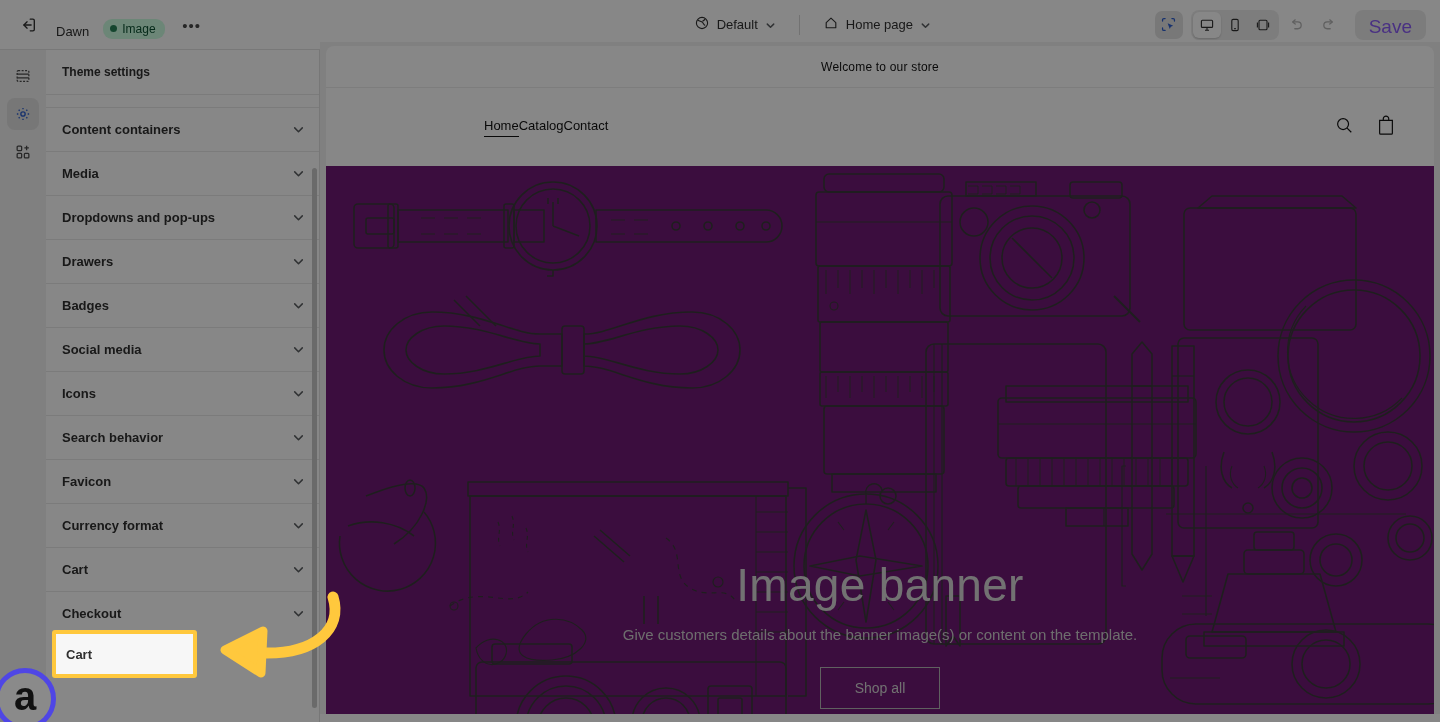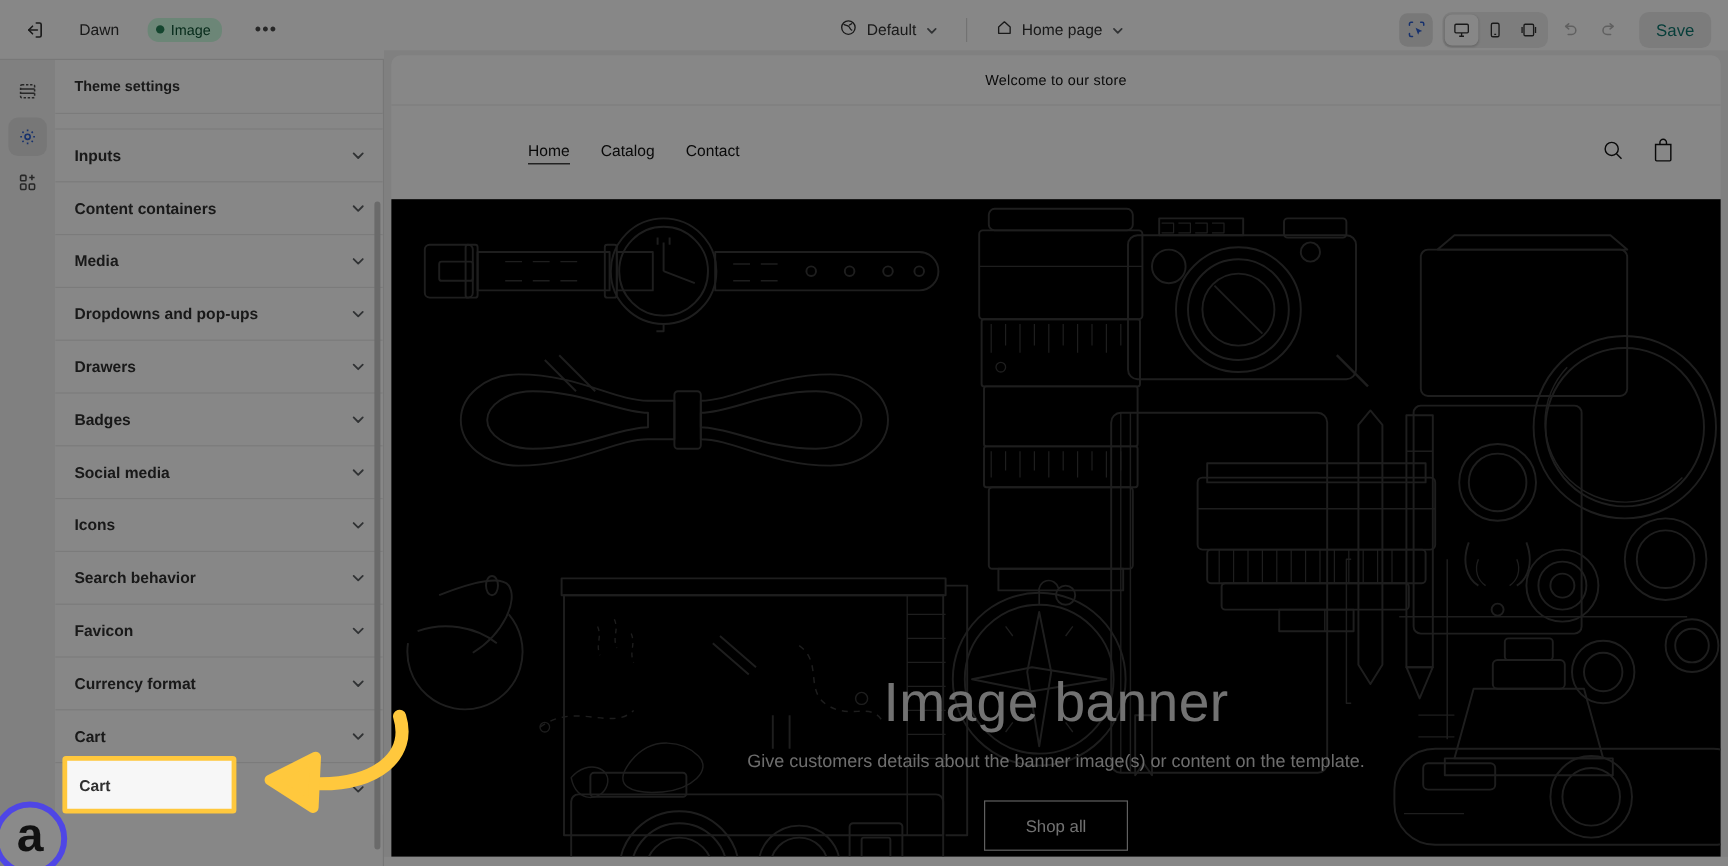--- a/index.html
+++ b/index.html
@@ -19,21 +19,21 @@
   }
 
   
   .topbar {
     position: absolute; top: 0; left: 0;
     width: 1440px; height: 50px;
     background: #ffffff;
     display: flex; align-items: center;
     border-bottom: 1px solid #e3e3e3;
   }
-  .tb-left { display: flex; align-items: center; gap: 24px; padding-left: 14px; width: 470px; }
+  .tb-left { display: flex; align-items: flex-end; gap: 14px; padding-left: 14px; width: 470px; }
   .exit-btn {
     width: 28px; height: 28px; border-radius: 7px;
     display: flex; align-items: center; justify-content: center;
     color: #303030;
   }
   .theme-name { font-size: 13px; color: #303030; font-weight: 400; }
   .live-badge {
     display: inline-flex; align-items: center; gap: 5px;
     background: #cdfee1; color: #0c5132;
     border-radius: 9px; padding: 2px 9px 2px 7px;
@@ -63,23 +63,23 @@
     display: flex; align-items: center; justify-content: center;
     color: #4a4a4a;
   }
   .icon-btn.sel { background: #e3e3e3; color: #2c5ecf; }
   .seg-group { display: flex; align-items: center; background: #ededed; border-radius: 8px; padding: 2px; margin-left: 4px; }
   .seg { width: 28px; height: 26px; border-radius: 6px; display: flex; align-items: center; justify-content: center; color: #303030; }
   .seg.active { background: #ffffff; box-shadow: 0 1px 2px rgba(0,0,0,.18); }
   .icon-btn.disabled { color: #b5b5b5; }
   .save-btn {
     margin-left: 8px;
-    background: #ebebeb; color: #0f766e;
+    background: #ebebeb; color: #8b5cf6;
     border: none; border-radius: 8px;
-    font-size: 14px; font-family: inherit;
+    font-size: 19px; font-family: inherit;
     padding: 6px 14px; height: 30px;
   }
 
   
   .rail {
     position: absolute; top: 50px; left: 0;
     width: 46px; height: 672px;
     background: #f1f1f1;
     display: flex; flex-direction: column; align-items: center;
     padding-top: 10px; gap: 6px;
@@ -140,32 +140,32 @@
   .announce {
     height: 42px; display: flex; align-items: center; justify-content: center;
     font-size: 12px; color: #121212; letter-spacing: .2px;
     border-bottom: 1px solid #ececec;
   }
   .store-header {
     height: 78px; display: flex; align-items: center;
     padding: 0 38px;
     position: relative;
   }
-  .store-nav { display: flex; gap: 26px; margin-left: 76px; }
+  .store-nav { display: flex; margin-left: 120px; }
   .store-nav a {
     font-size: 13px; color: #121212; text-decoration: none; padding-bottom: 3px;
   }
   .store-nav a.active { border-bottom: 1px solid #121212; }
   .store-icons { margin-left: auto; display: flex; gap: 22px; align-items: center; color: #121212; }
 
   
   .banner {
     position: relative;
     height: 548px;
-    background: #000000;
+    background: #701a75;
     overflow: hidden;
   }
   .banner svg.art { position: absolute; inset: 0; width: 100%; height: 100%; }
   .banner-content {
     position: absolute; left: 0; right: 0; top: 396px;
     display: flex; flex-direction: column; align-items: center; text-align: center;
   }
   .banner-title {
     font-size: 46px; font-weight: 400; color: #d8d8d8; line-height: 1;
     letter-spacing: .3px;
@@ -348,26 +348,20 @@
       </svg>
     </div>
   </div>
 
   <div class="sidebar">
     <div class="sb-header">Theme settings</div>
     <div class="sb-gap"></div>
     <div class="sb-spacer"></div>
     <div class="sb-list" id="sb-list">
         <div class="sb-item">
-          <span>Inputs</span>
-          <span class="chev2"><svg width="13" height="13" viewBox="0 0 12 12" fill="none" stroke="currentColor" stroke-width="1.4" stroke-linecap="round" stroke-linejoin="round">
-              <path d="M2.5 4.5 6 8l3.5-3.5"></path>
-            </svg></span>
-        </div>
-        <div class="sb-item">
           <span>Content containers</span>
           <span class="chev2"><svg width="13" height="13" viewBox="0 0 12 12" fill="none" stroke="currentColor" stroke-width="1.4" stroke-linecap="round" stroke-linejoin="round">
               <path d="M2.5 4.5 6 8l3.5-3.5"></path>
             </svg></span>
         </div>
         <div class="sb-item">
           <span>Media</span>
           <span class="chev2"><svg width="13" height="13" viewBox="0 0 12 12" fill="none" stroke="currentColor" stroke-width="1.4" stroke-linecap="round" stroke-linejoin="round">
               <path d="M2.5 4.5 6 8l3.5-3.5"></path>
             </svg></span>

